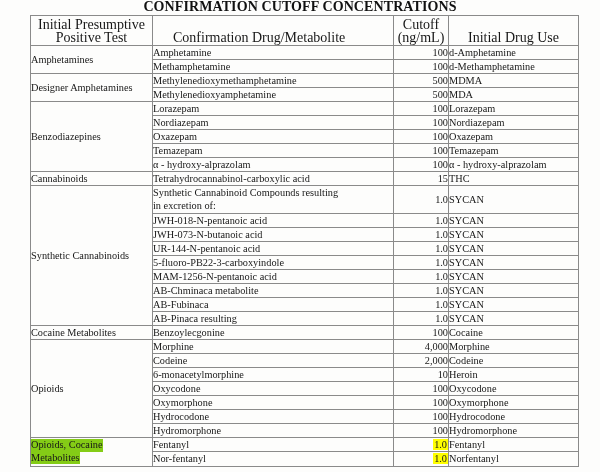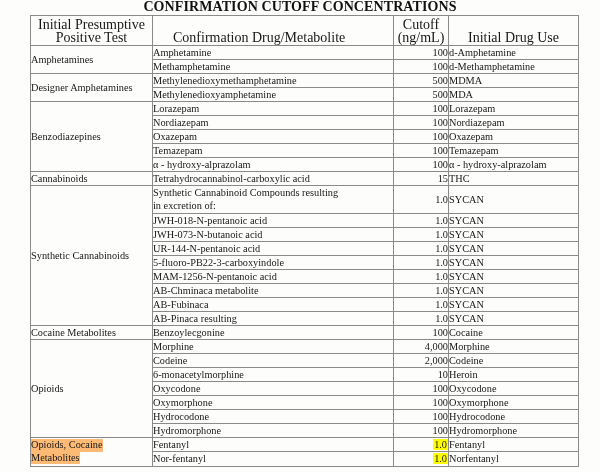--- a/index.html
+++ b/index.html
@@ -93,21 +93,21 @@
     padding-bottom: 2px;
   }
   td.use-indent { padding-left: 14px; }
 
   .hl {
     background: #ffff00;
     padding: 0 1px;
   }
   .hl-block {
     display: inline-block;
-    background: #fdba74;
+    background: #84cc16;
     line-height: 12.5px;
   }
   td.initial-two {
     line-height: 12.8px;
     vertical-align: top;
     padding-top: 2px;
   }
 </style>
 </head>
 <body>

